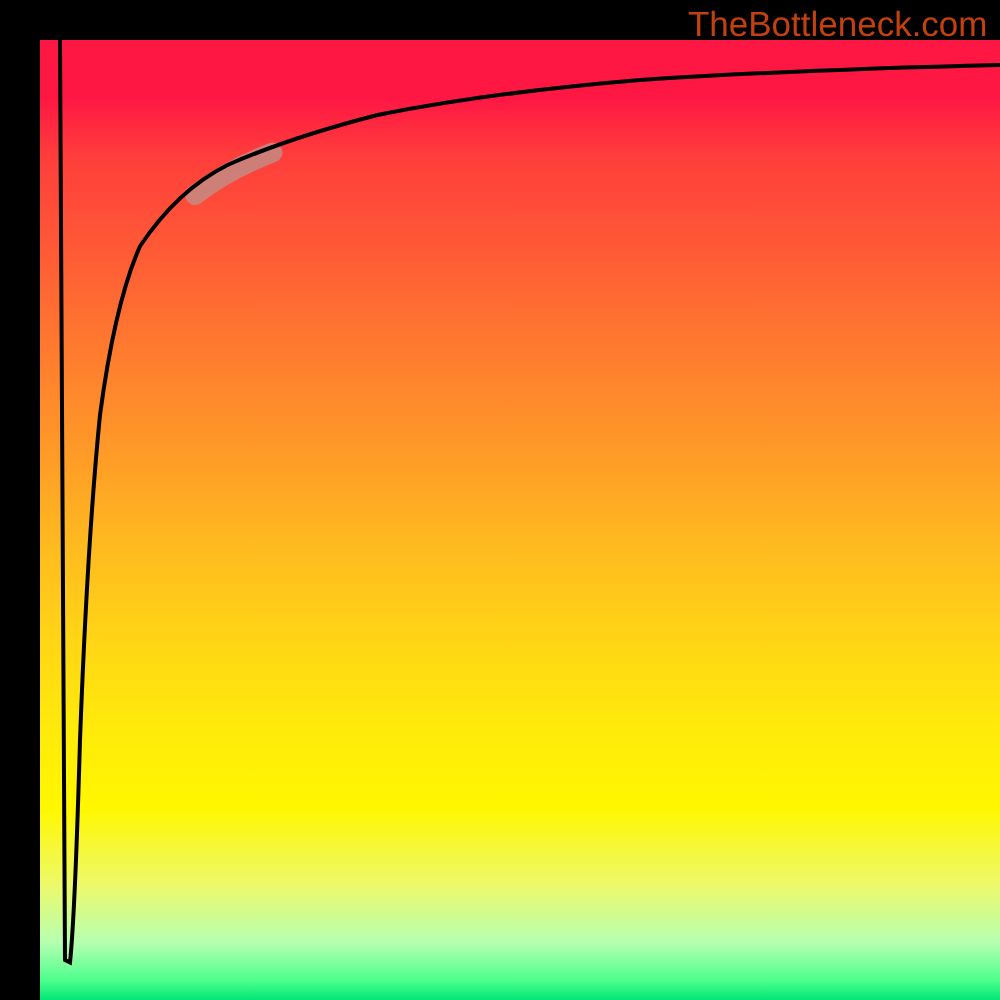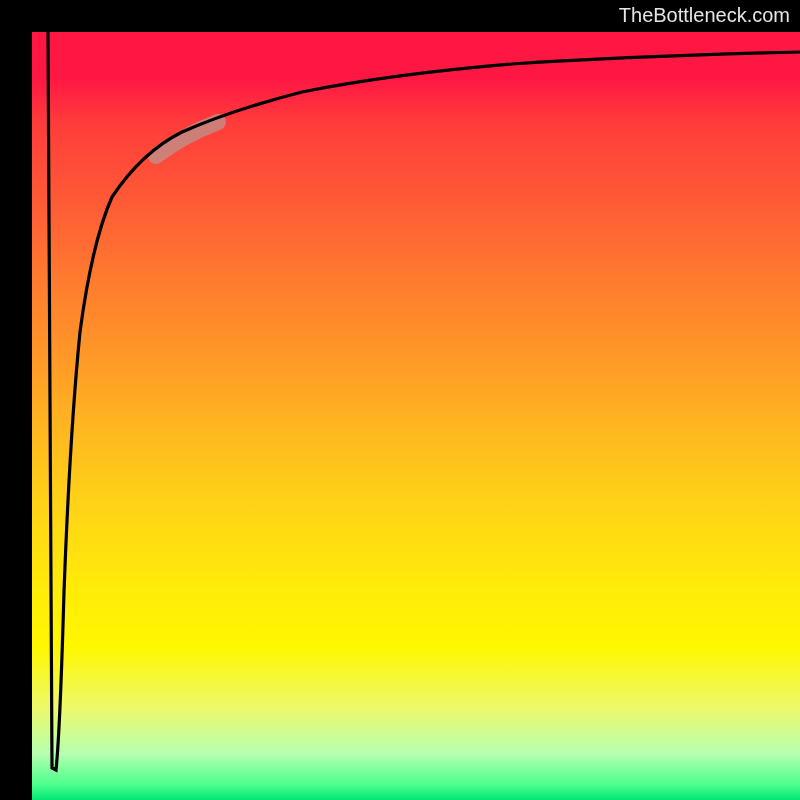--- a/index.html
+++ b/index.html
@@ -9,22 +9,22 @@
     height: 800px;
     background: #000;
     overflow: hidden;
     position: relative;
   }
   .watermark {
     position: absolute;
     top: 4px;
     right: 10px;
     font-family: Arial, Helvetica, sans-serif;
-    font-size: 20px;
-    color: #e5e5e5;
+    font-size: 28px;
+    color: #c2410c;
     z-index: 10;
   }
   .plot-area {
     position: absolute;
     top: 32px;
     left: 32px;
     width: 768px;
     height: 768px;
     overflow: hidden;
   }

